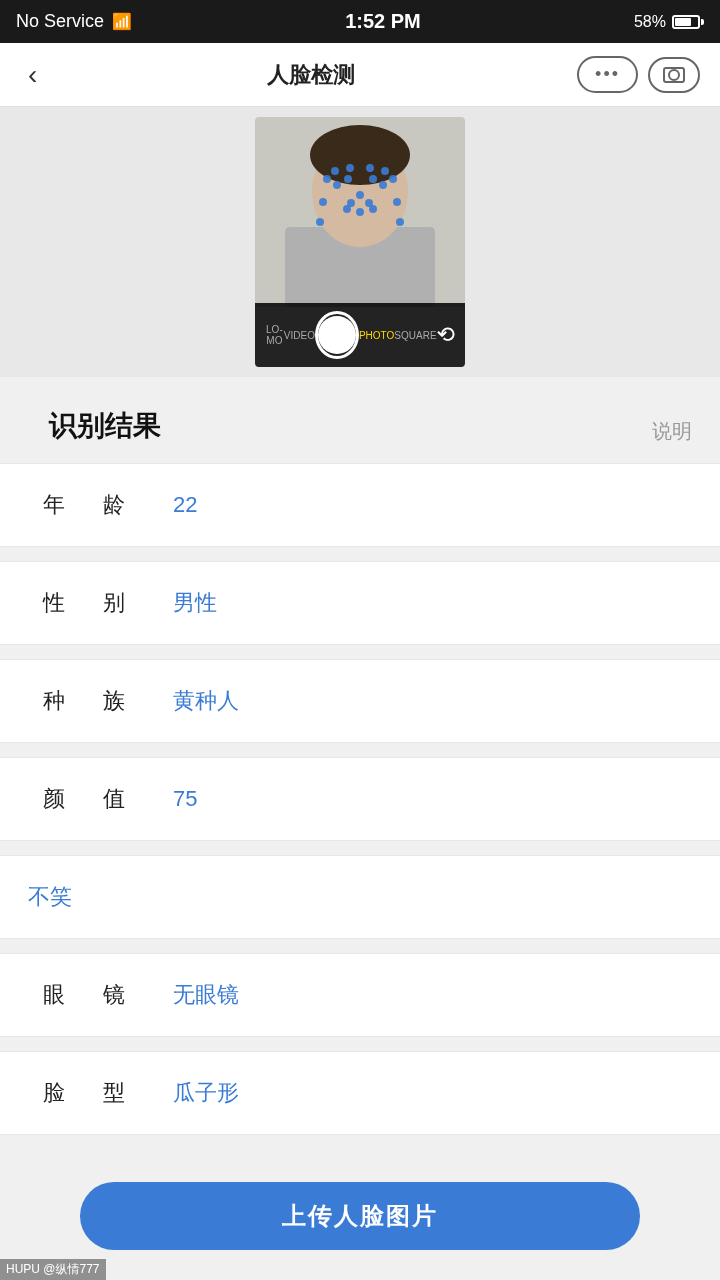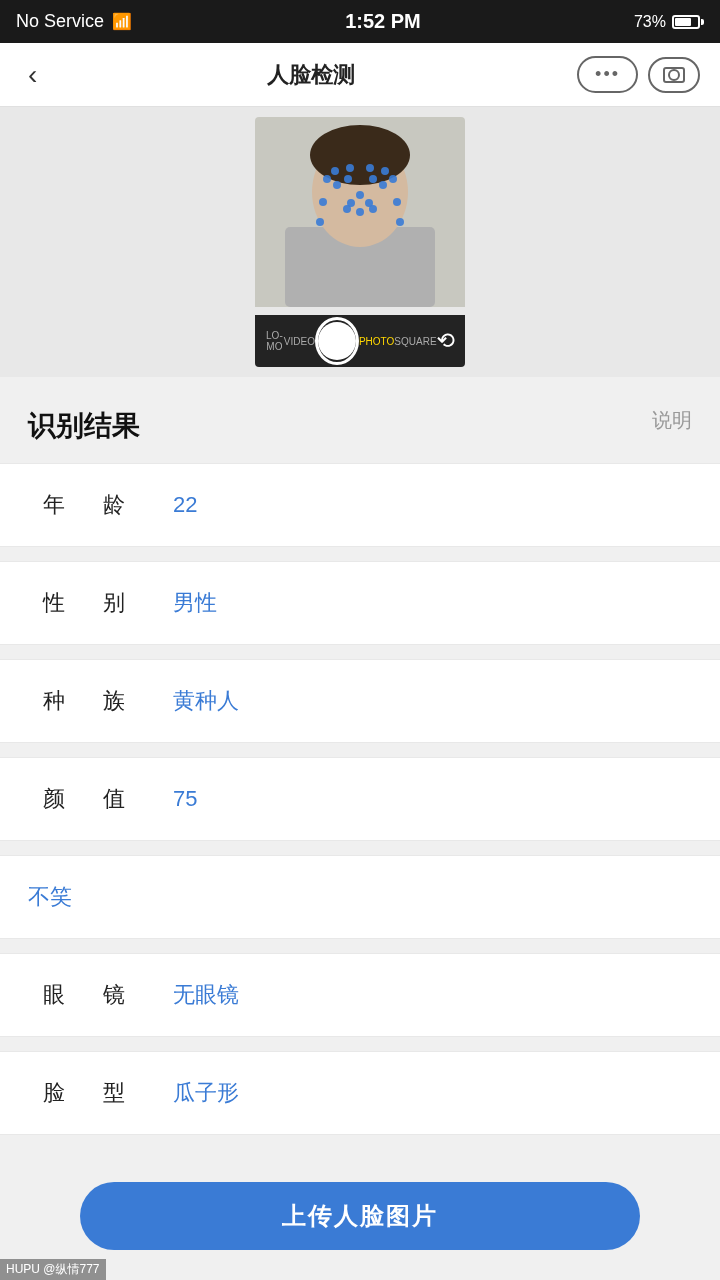--- a/index.html
+++ b/index.html
@@ -110,21 +110,21 @@
       height: 250px;
       position: relative;
       overflow: hidden;
       border-radius: 4px;
     }
     
     .camera-bar {
       position: absolute;
       bottom: 0; left: 0; right: 0;
       background: rgba(0,0,0,0.85);
-      height: 52px;
+      height: 64px;
       display: flex;
       align-items: center;
       justify-content: space-around;
       padding: 0 10px;
     }
     .camera-mode { color: #aaa; font-size: 10px; text-align: center; }
     .camera-mode.active { color: #FFD700; }
     .camera-shutter {
       width: 48px; height: 48px;
       border: 3px solid white;
@@ -141,22 +141,23 @@
     
     .content {
       background: #f0f0f0;
       padding: 0 0 100px 0;
     }
 
     
     .section-header {
       display: flex;
       justify-content: space-between;
-      align-items: flex-start;
+      align-items: flex-end;
       padding: 30px 28px 18px;
+      margin-left: 21px;
     }
     .section-title {
       font-size: 28px;
       font-weight: 700;
       color: #111;
     }
     .section-link {
       font-size: 20px;
       color: #999;
     }
@@ -222,21 +223,21 @@
 </head>
 <body>
 
 <div class="status-bar">
   <div class="status-left">
     <span>No Service</span>
     <span class="wifi-icon">📶</span>
   </div>
   <div class="status-center">1:52 PM</div>
   <div class="status-right">
-    <span>73%</span>
+    <span>58%</span>
     <div class="battery-icon">
       <div class="battery-body">
         <div class="battery-fill"></div>
       </div>
       <div class="battery-tip"></div>
     </div>
   </div>
 </div>
 
 <div class="nav-bar">

